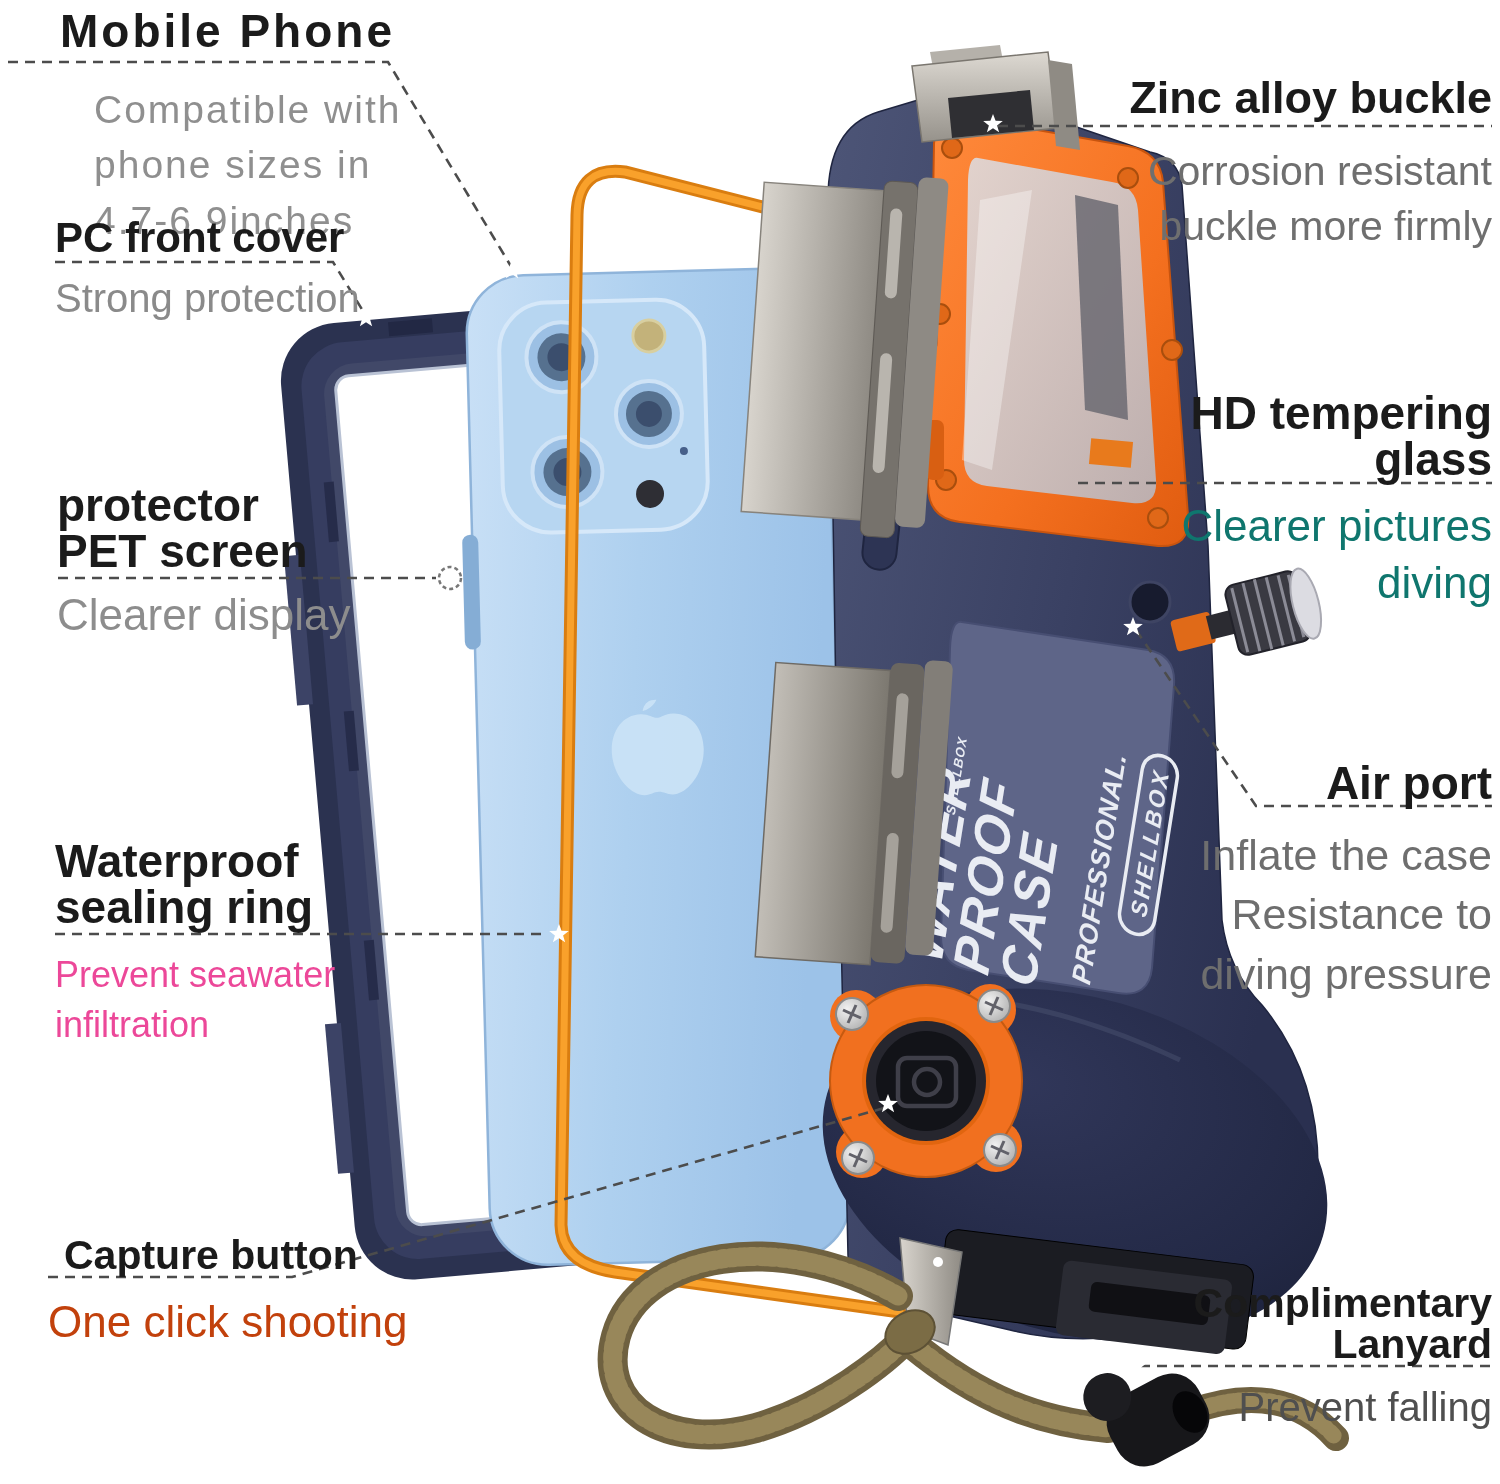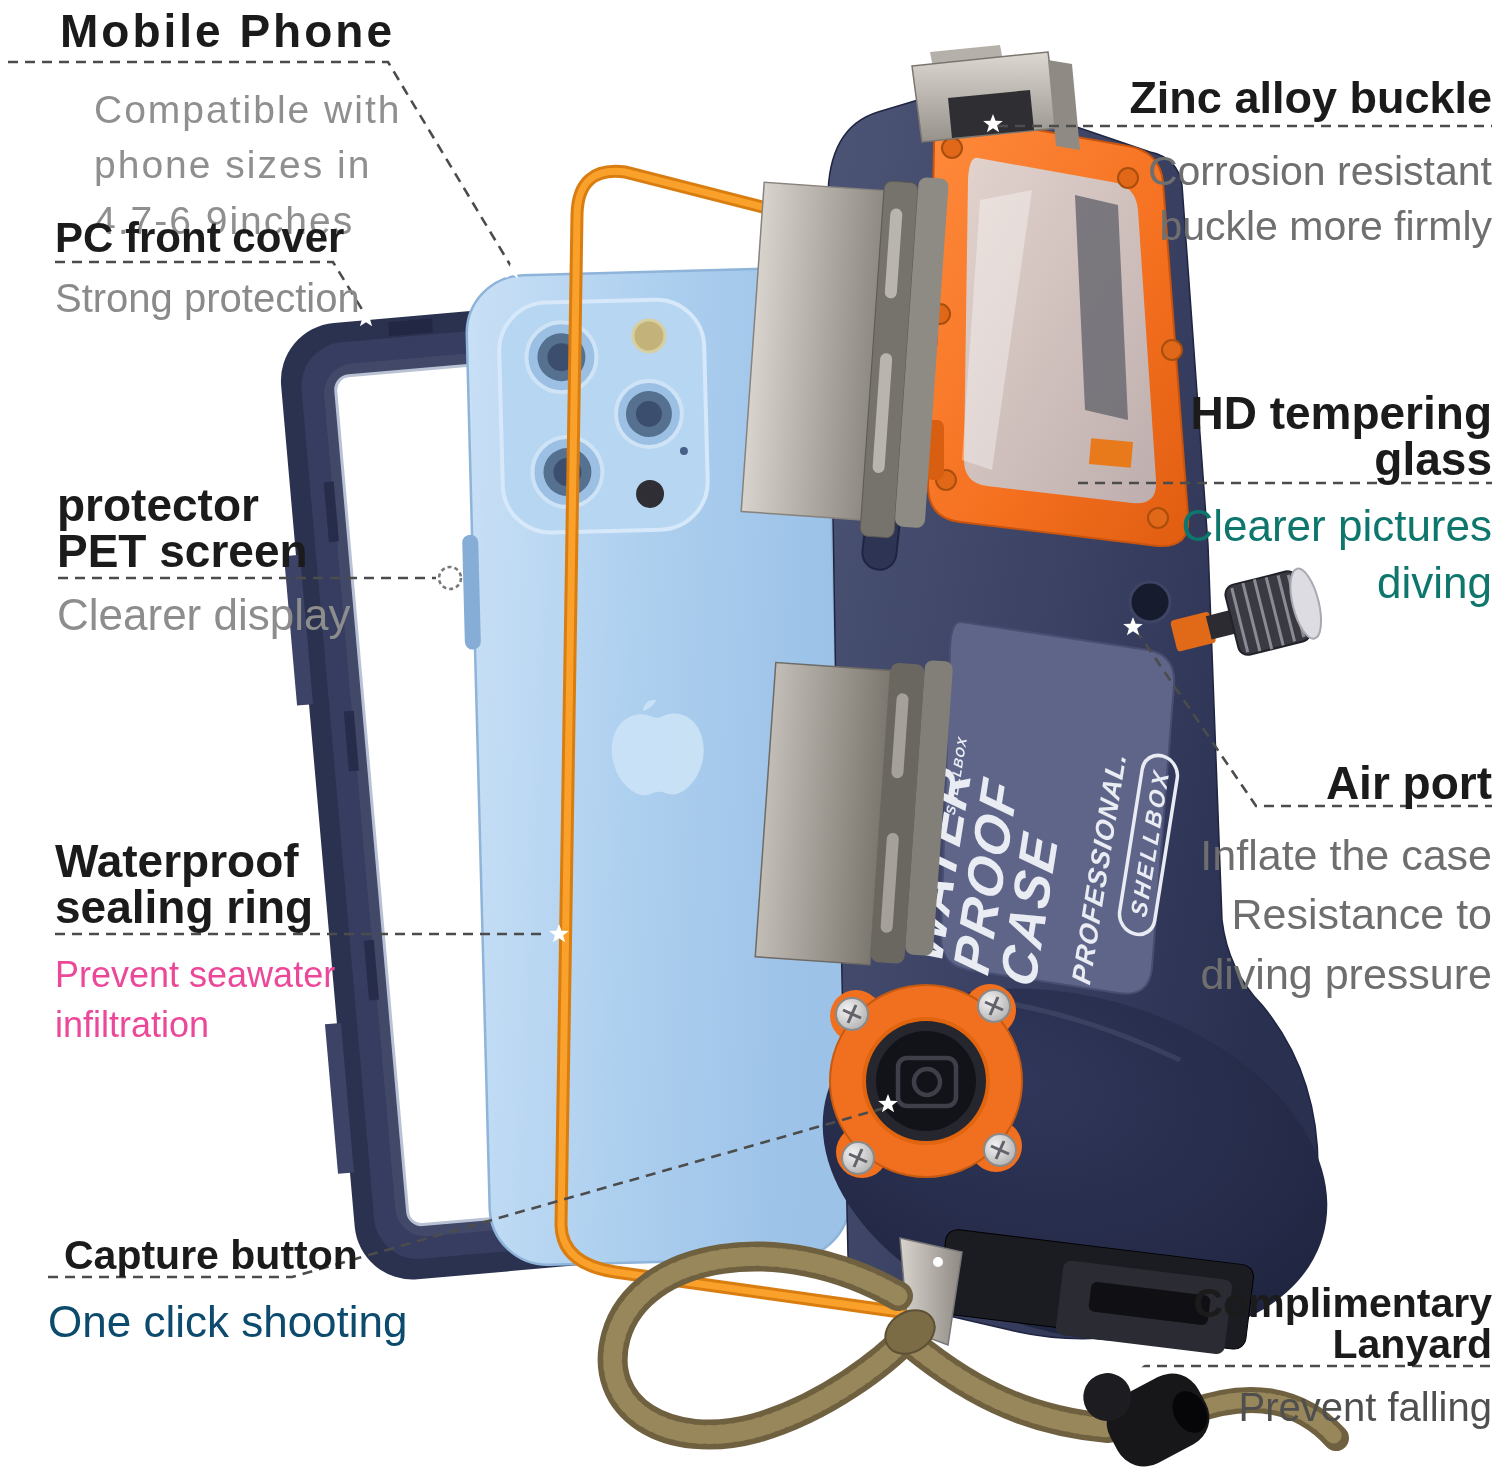--- a/index.html
+++ b/index.html
@@ -18,21 +18,21 @@
   #ann-pc .t{font-size:42px;}
   #ann-pc .d{margin-top:14px;font-size:40px;color:#8a8a8a;}
   #ann-pet{left:57px;top:482px;}
   #ann-pet .t{font-size:46px;line-height:1.0;}
   #ann-pet .d{margin-top:16px;font-size:44px;color:#8d8d8d;}
   #ann-ring{left:55px;top:838px;}
   #ann-ring .t{font-size:46px;line-height:1.0;}
   #ann-ring .d{margin-top:20px;font-size:36px;line-height:1.38;color:#ec4899;}
   #ann-capture{left:48px;top:1232px;}
   #ann-capture .t{font-size:41px;margin-left:16px;}
-  #ann-capture .d{margin-top:18px;font-size:44px;color:#0c4a6e;}
+  #ann-capture .d{margin-top:18px;font-size:44px;color:#c2410c;}
   
   #ann-zinc{right:8px;top:72px;}
   #ann-zinc .t{font-size:45px;}
   #ann-zinc .d{margin-top:20px;font-size:41px;line-height:1.33;color:#6f6f6f;}
   #ann-glass{right:8px;top:390px;}
   #ann-glass .t{font-size:46px;line-height:1.0;}
   #ann-glass .d{margin-top:15px;font-size:44px;line-height:1.3;color:#0f766e;}
   #ann-air{right:8px;top:756px;}
   #ann-air .t{font-size:46px;}
   #ann-air .d{margin-top:16px;font-size:43px;line-height:1.38;color:#6e6e6e;text-align:right;}

